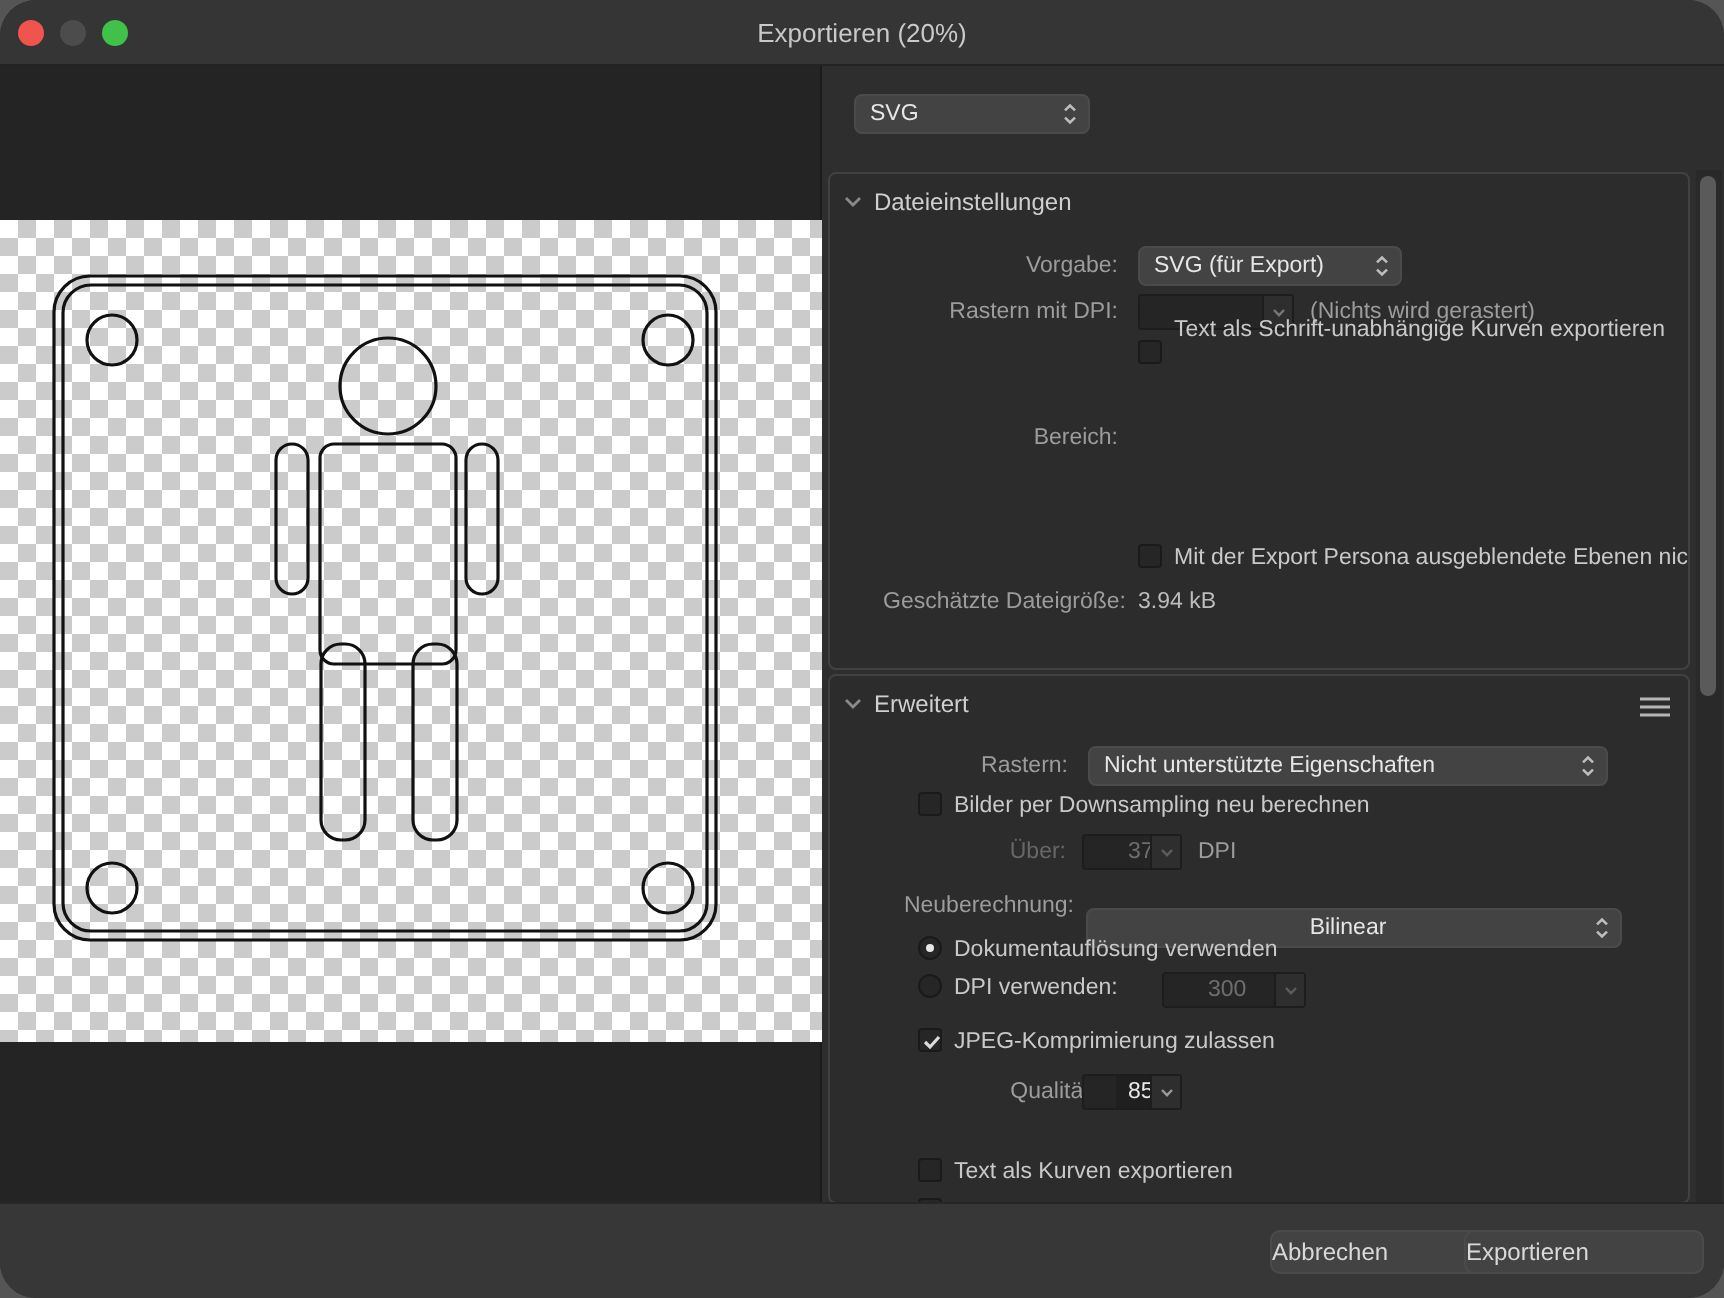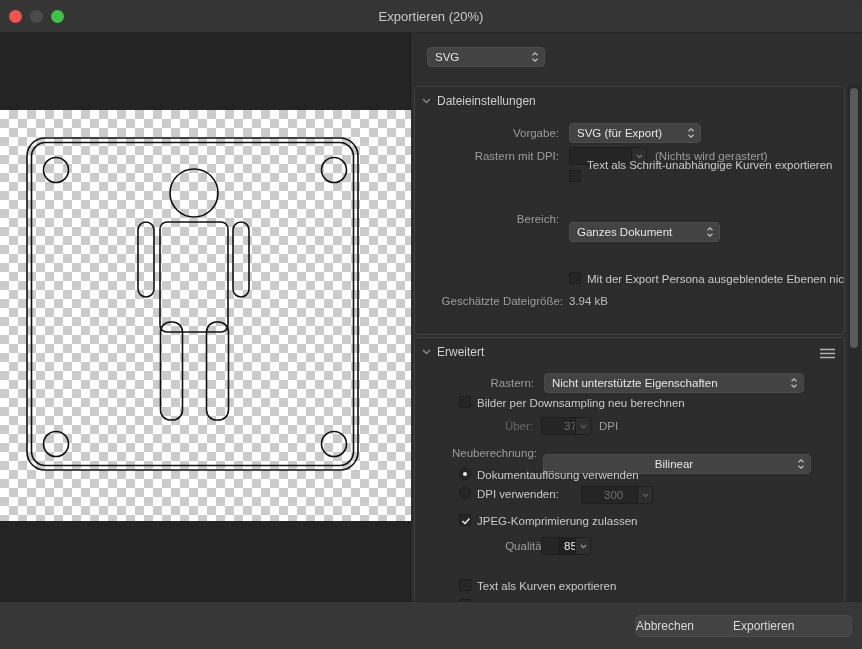--- a/index.html
+++ b/index.html
@@ -1,20 +1,20 @@
 <!DOCTYPE html>
 <html><head>
 <meta charset="utf-8">
 <style>
   * { margin:0; padding:0; box-sizing:border-box; }
   html,body { width:862px; height:649px; background:#555; }
   body { font-family:"Liberation Sans","DejaVu Sans",sans-serif; }
 
   .window { position:relative; width:862px; height:649px; background:#2e2e2e;
-            border-radius:2px; overflow:hidden; }
+            border-radius:18px; overflow:hidden; }
 
   
   .titlebar { position:absolute; left:0; top:0; width:862px; height:33px;
               background:#353535; border-bottom:1px solid #232323; }
   .tl-btn { position:absolute; top:10px; width:13px; height:13px; border-radius:50%; }
   .tl-close { left:9px;  background:#f0544e; }
   .tl-min   { left:30px; background:#4c4c4c; }
   .tl-zoom  { left:51px; background:#3fc14a; }
   .win-title { position:absolute; left:0; right:0; top:0; height:33px; line-height:33px;
                text-align:center; color:#c9c9c9; font-size:13px; }
@@ -156,26 +156,20 @@
               <path d="M1 1 3.5 3.6 6 1" fill="none" stroke="#777" stroke-width="1.2"></path>
             </svg>
           </span>
         </div>
         <div class="note" style="left:240px; top:63px;">(Nichts wird gerastert)</div>
 
         <span class="cb" style="left:154px; top:83px;"></span>
         <span class="cb-label" style="left:172px; top:72px;">Text als Schrift-unabhängige Kurven exportieren</span>
 
         <div class="lbl" style="left:0; top:126px; width:144px;">Bereich:</div>
-        <div class="combo" style="left:154px; top:135px; width:151px;">
-          <span class="combo-text">Ganzes Dokument</span>
-          <svg class="stepper" width="8" height="12" viewBox="0 0 8 12">
-            <path d="M1.5 4.2 4 1.8 6.5 4.2 M1.5 7.8 4 10.2 6.5 7.8" fill="none" stroke="#bdbdbd" stroke-width="1.3"></path>
-          </svg>
-        </div>
 
         <span class="cb" style="left:154px; top:185px;"></span>
         <span class="cb-label" style="left:172px; top:186px; width:257px; overflow:hidden;">Mit der Export Persona ausgeblendete Ebenen nicht ex</span>
 
         <div class="lbl" style="left:0; top:208px; width:148px;">Geschätzte Dateigröße:</div>
         <div class="val" style="left:154px; top:208px;">3.94 kB</div>
       </div>
 
       <div class="panel" style="top:304px; height:265px;">
         <div class="panel-header">

